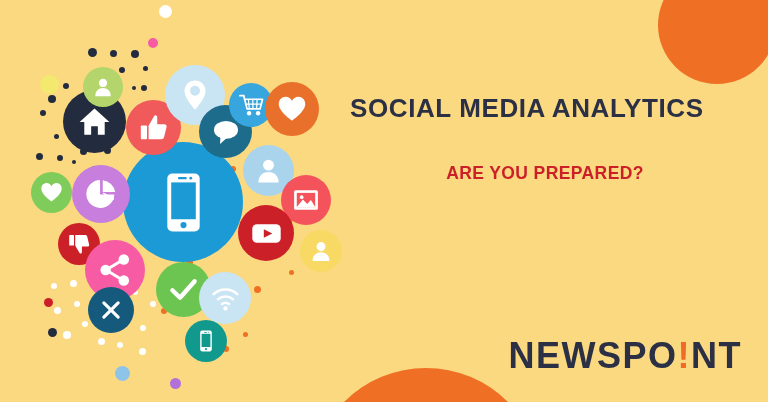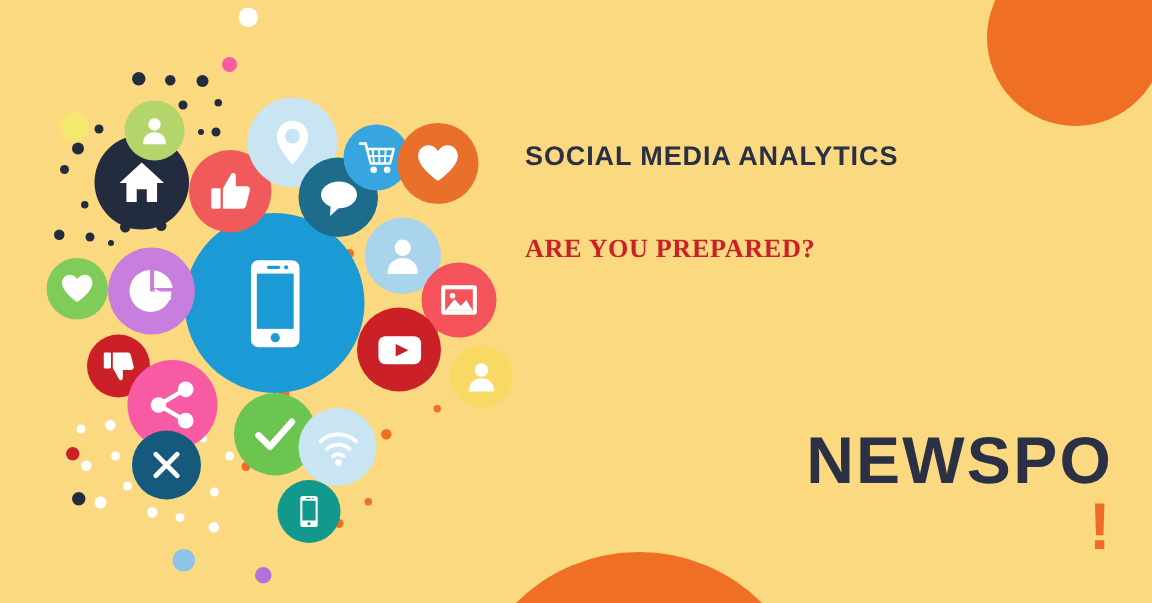--- a/index.html
+++ b/index.html
@@ -20,39 +20,39 @@
 
   
   #cluster{position:absolute;left:0;top:0;width:360px;height:402px;}
   .bubble{position:absolute;border-radius:50%;display:flex;align-items:center;justify-content:center;}
   .bubble svg{display:block;}
   .dot{position:absolute;border-radius:50%;}
 
   
   #copy{position:absolute;left:350px;top:95px;width:400px;}
   #headline{
-    font-size:18px;font-weight:bold;letter-spacing:.6px;
+    font-size:26px;font-weight:bold;letter-spacing:.6px;
     color:#2B3045;line-height:1;white-space:nowrap;
   }
   #subline{
     margin-top:18px;text-align:right;padding-right:4px;
     font-size:21px;font-weight:bold;letter-spacing:.5px;
     color:#F06A28;line-height:1;white-space:nowrap;
   }
   #question{
-    margin-top:44px;text-align:left;padding-right:10px;
+    margin-top:44px;text-align:center;padding-right:10px;
     font-size:17.5px;font-weight:bold;letter-spacing:.4px;
-    color:#CC2029;line-height:1;white-space:nowrap;font-family:Liberation Serif, serif;
+    color:#CC2029;line-height:1;white-space:nowrap;
   }
 
   
   #logo{
     position:absolute;right:26px;bottom:28px;
-    font-size:44px;font-weight:bold;letter-spacing:1.5px;
-    color:#2B3045;line-height:1;display:flex;align-items:flex-end;flex-direction:column;
+    font-size:36px;font-weight:bold;letter-spacing:1.5px;
+    color:#2B3045;line-height:1;display:flex;align-items:center;
   }
   #logo .bang{color:#F06A28;}
 </style>
 </head>
 <body>
 
 <div id="banner">
 
   <div class="corner-circle" id="orange-tr"></div>
   <div class="corner-circle" id="orange-bottom"></div>
@@ -286,15 +286,16 @@
     </div>
 
   <div id="copy">
     <div id="headline">SOCIAL MEDIA ANALYTICS</div>
     <div id="question">ARE YOU PREPARED?</div>
   </div>
 
   <div id="logo">
     <span>NEWSPO</span>
       <span class="bang">!</span>
+      <span>NT</span>
   </div>
 
 </div>
 
 </body></html>

